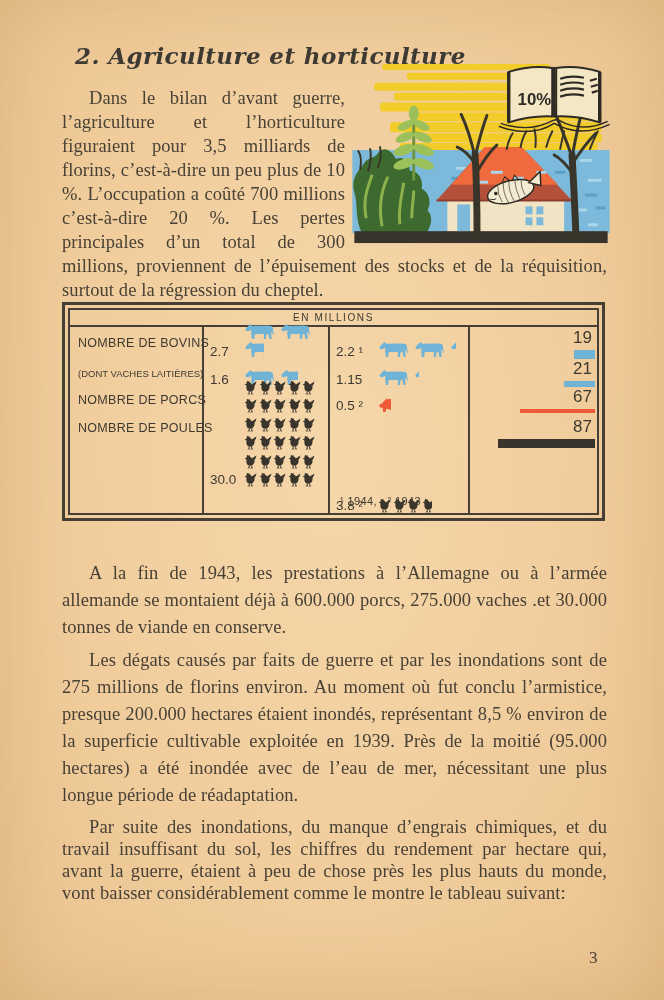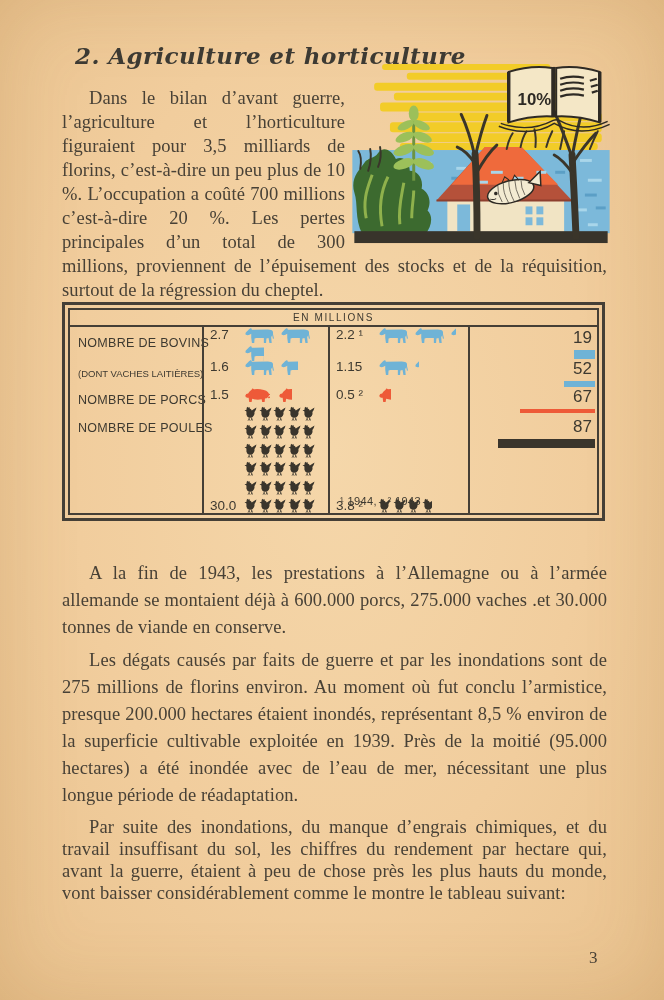--- a/index.html
+++ b/index.html
@@ -52,21 +52,21 @@
   #col-1945 { position: relative; }
   #col-dim { padding: 0 2px 0 0; }
 
   .rh0 { height: 32px; } .rh1 { height: 28px; } .rh2 { height: 26px; } .rh3 { height: 100px; }
 
   .t-label { display:flex; align-items:center; font-family:"Liberation Sans",sans-serif;
              font-size:12.5px; letter-spacing:.3px; color:#3d3930; white-space:nowrap; }
   .t-label-small { font-size: 9.5px; letter-spacing: 0; }
   .t-label.rh3 { align-items:flex-start; padding-top: 8px; }
 
-  .t-entry { display:flex; align-items:flex-start; }
+  .t-entry { display:flex; align-items:flex-end; }
   .t-entry.rh3 { align-items:flex-end; padding-top: 4px; }
   .t-val { min-width: 34px; font-family:"Liberation Sans",sans-serif; font-size:13.5px;
            color:#3d3930; flex:none; white-space:nowrap; }
   #col-1945 .t-val { min-width: 42px; }
 
   .icons { display:flex; flex-wrap:wrap; align-items:flex-start; }
   .icons-cow { gap: 0 6px; } .icons-pig { gap: 0 8px; } .icons-hen { gap: 3.5px 1.5px; }
   .iwrap { display:inline-block; overflow:hidden; }
   .iwrap svg { display:block; }
 
@@ -282,35 +282,20 @@
                     <use href="#sym-cow"></use>
                   </svg>
                 </span>
                 <span class="iwrap" style="width: 18px; height: 18px; color: rgb(111, 179, 214);">
                   <svg width="30" height="18" viewBox="0 0 34 20">
                     <use href="#sym-cow"></use>
                   </svg>
                 </span>
               </div>
             </div>
-            <div class="t-entry rh2">
-              <span class="t-val">1.5</span>
-              <div class="icons icons-pig">
-                <span class="iwrap" style="width: 26px; height: 16px; color: rgb(238, 90, 56);">
-                  <svg width="26" height="16" viewBox="0 0 28 17">
-                    <use href="#sym-pig"></use>
-                  </svg>
-                </span>
-                <span class="iwrap" style="width: 14px; height: 16px; color: rgb(238, 90, 56);">
-                  <svg width="26" height="16" viewBox="0 0 28 17">
-                    <use href="#sym-pig"></use>
-                  </svg>
-                </span>
-              </div>
-            </div>
             <div class="t-entry rh3">
               <span class="t-val">30.0</span>
               <div class="icons icons-hen" style="max-width: 87.6px;">
                 <span class="iwrap" style="width: 13px; height: 15px; color: rgb(58, 53, 44);">
                   <svg width="13" height="15" viewBox="0 0 15 17">
                     <use href="#sym-hen"></use>
                   </svg>
                 </span>
                 <span class="iwrap" style="width: 13px; height: 15px; color: rgb(58, 53, 44);">
                   <svg width="13" height="15" viewBox="0 0 15 17">
@@ -532,21 +517,21 @@
               </div>
             </div>
             <div class="t-footnote">¹ 1944,   ² 1943</div>
           </div>
         <div class="tcol" id="col-dim">
             <div class="t-dim rh0">
               <div class="dim-num">19</div>
               <div class="dim-bar" style="width: 21px; background: rgb(111, 179, 214);"></div>
             </div>
             <div class="t-dim rh1">
-              <div class="dim-num">52</div>
+              <div class="dim-num">21</div>
               <div class="dim-bar" style="width: 31px; background: rgb(111, 179, 214);"></div>
             </div>
             <div class="t-dim rh2">
               <div class="dim-num">67</div>
               <div class="dim-bar" style="width: 75px; background: rgb(238, 90, 56);"></div>
             </div>
             <div class="t-dim rh3">
               <div class="dim-num">87</div>
               <div class="dim-bar bar-hatch" style="width: 97px; background: rgb(58, 53, 44);"></div>
             </div>

